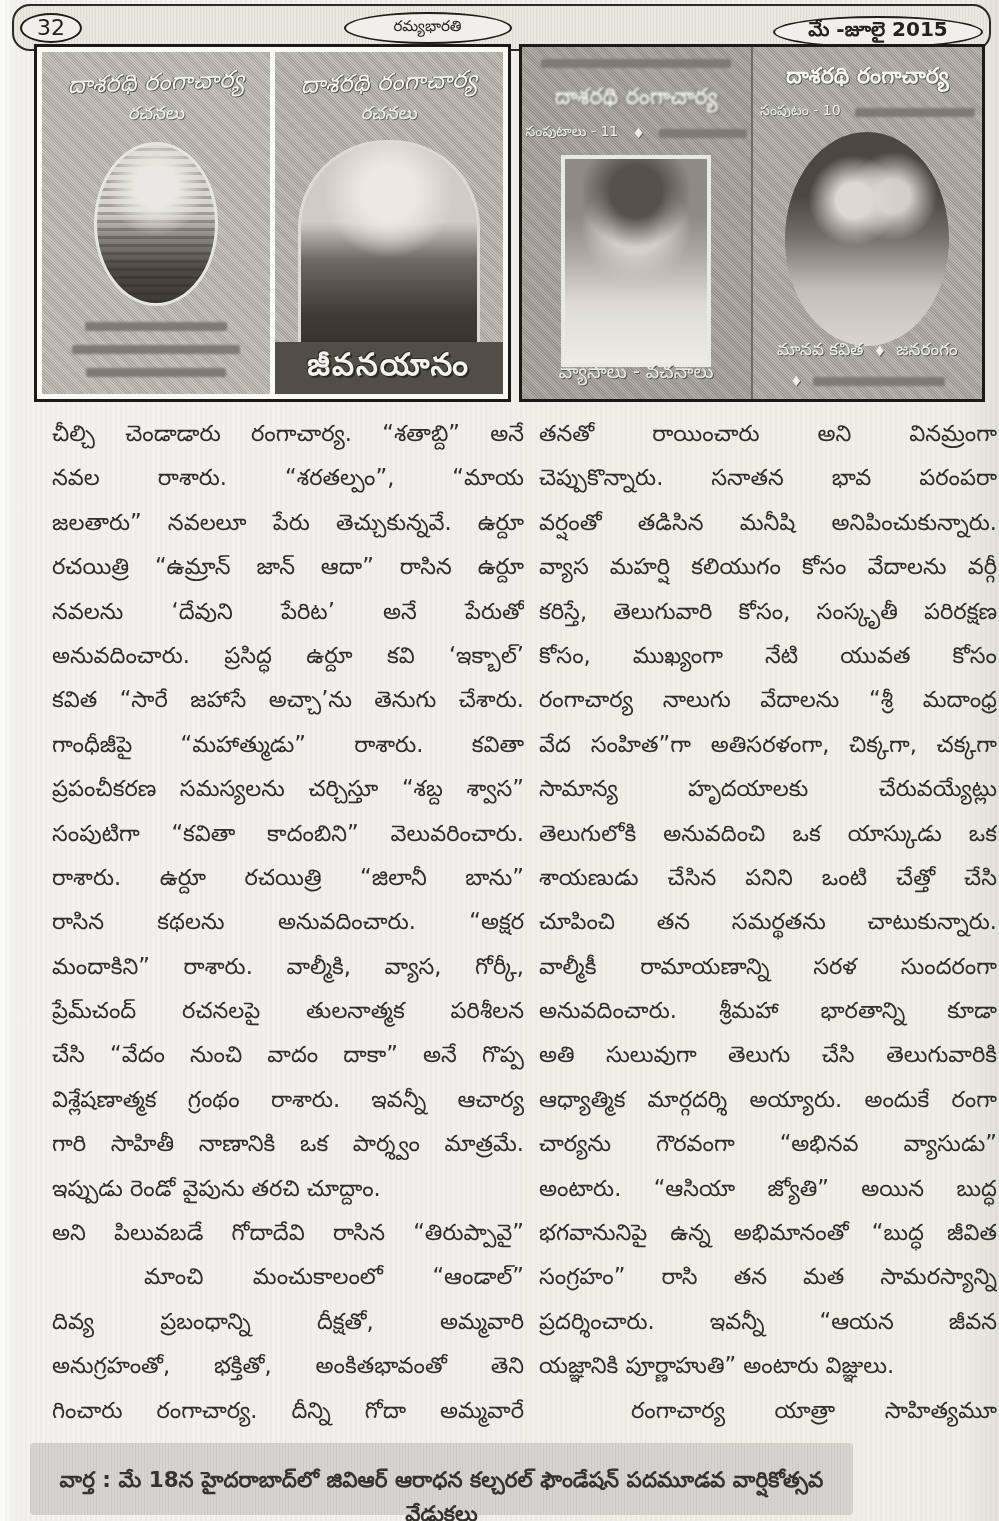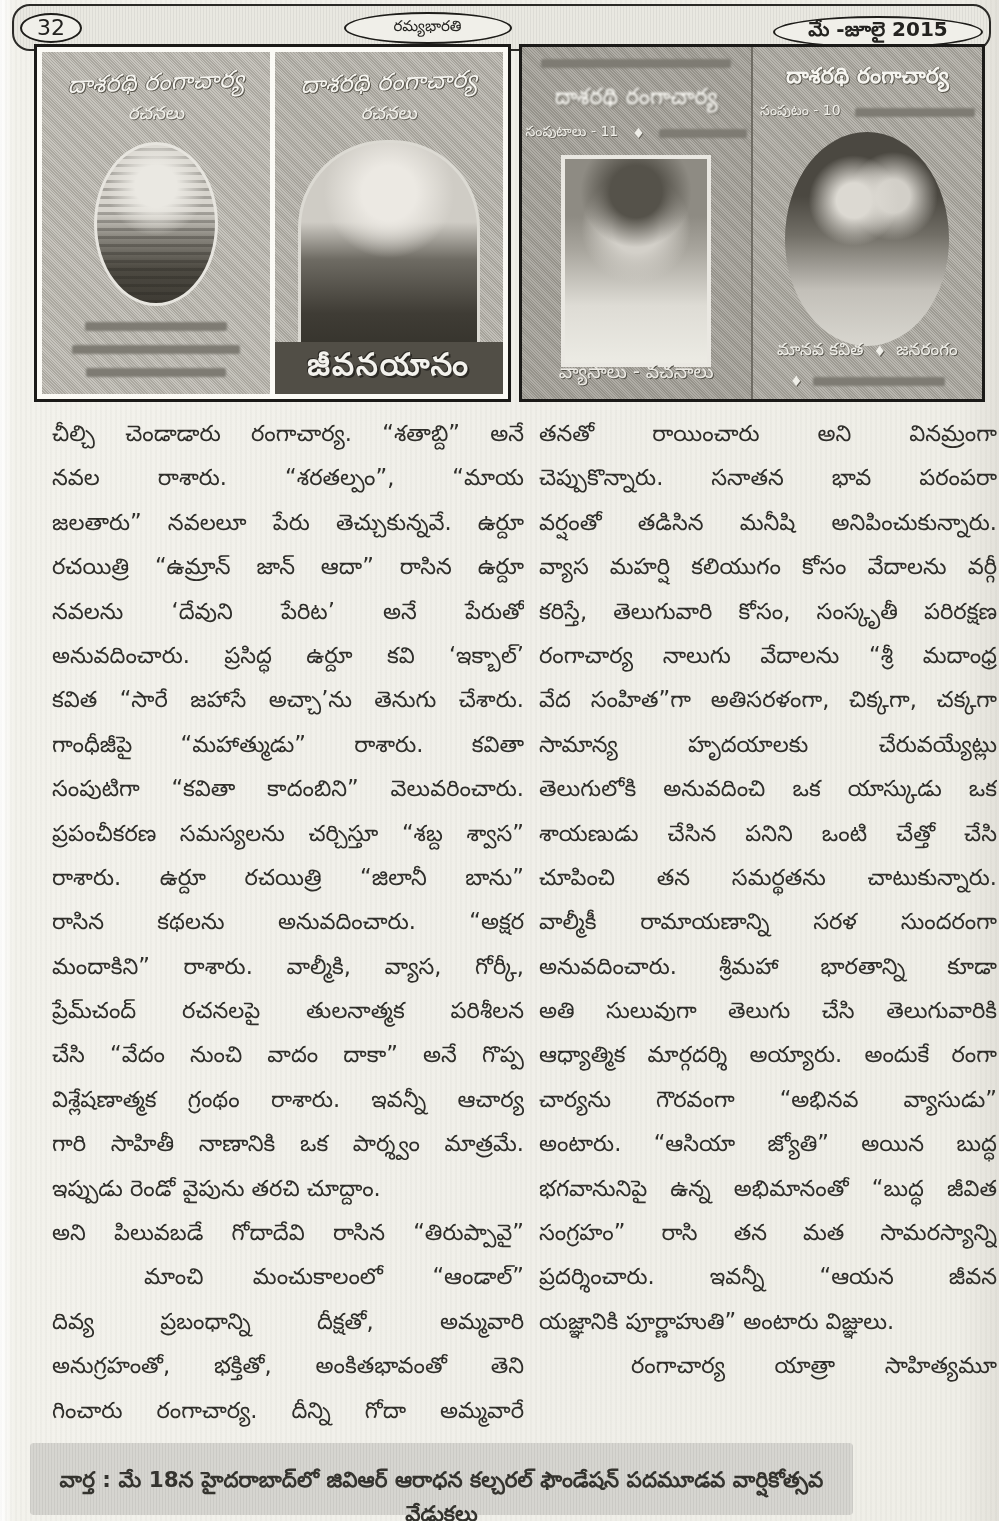--- a/index.html
+++ b/index.html
@@ -166,42 +166,43 @@
   <div class="article">
     <div class="col" id="left-col">
         <div class="line">చీల్చి చెండాడారు రంగాచార్య. “శతాబ్ది” అనే</div>
         <div class="line">నవల రాశారు. “శరతల్పం”, “మాయ</div>
         <div class="line">జలతారు” నవలలూ పేరు తెచ్చుకున్నవే. ఉర్దూ</div>
         <div class="line">రచయిత్రి “ఉమ్రాన్ జాన్ ఆదా” రాసిన ఉర్దూ</div>
         <div class="line">నవలను ‘దేవుని పేరిట’ అనే పేరుతో</div>
         <div class="line">అనువదించారు. ప్రసిద్ధ ఉర్దూ కవి ‘ఇక్బాల్’</div>
         <div class="line">కవిత “సారే జహాసే అచ్చా’ను తెనుగు చేశారు.</div>
         <div class="line">గాంధీజీపై “మహాత్ముడు” రాశారు. కవితా</div>
+        <div class="line">ప్రపంచీకరణ సమస్యలను చర్చిస్తూ “శబ్ద శ్వాస”</div>
         <div class="line">సంపుటిగా “కవితా కాదంబిని” వెలువరించారు.</div>
-        <div class="line">ప్రపంచీకరణ సమస్యలను చర్చిస్తూ “శబ్ద శ్వాస”</div>
         <div class="line">రాశారు. ఉర్దూ రచయిత్రి “జిలానీ బాను”</div>
         <div class="line">రాసిన కథలను అనువదించారు. “అక్షర</div>
         <div class="line">మందాకిని” రాశారు. వాల్మీకి, వ్యాస, గోర్కీ,</div>
         <div class="line">ప్రేమ్‌చంద్ రచనలపై తులనాత్మక పరిశీలన</div>
         <div class="line">చేసి “వేదం నుంచి వాదం దాకా” అనే గొప్ప</div>
         <div class="line">విశ్లేషణాత్మక గ్రంథం రాశారు. ఇవన్నీ ఆచార్య</div>
         <div class="line">గారి సాహితీ నాణానికి ఒక పార్శ్వం మాత్రమే.</div>
         <div class="line end">ఇప్పుడు రెండో వైపును తరచి చూద్దాం.</div>
         <div class="line">అని పిలువబడే గోదాదేవి రాసిన “తిరుప్పావై”</div>
         <div class="line indent">మాంచి మంచుకాలంలో “ఆండాల్”</div>
         <div class="line">దివ్య ప్రబంధాన్ని దీక్షతో, అమ్మవారి</div>
         <div class="line">అనుగ్రహంతో, భక్తితో, అంకితభావంతో తెని</div>
         <div class="line">గించారు రంగాచార్య. దీన్ని గోదా అమ్మవారే</div>
       </div>
     <div class="col" id="right-col">
         <div class="line">తనతో రాయించారు అని వినమ్రంగా</div>
         <div class="line">చెప్పుకొన్నారు. సనాతన భావ పరంపరా</div>
         <div class="line">వర్షంతో తడిసిన మనీషి అనిపించుకున్నారు.</div>
         <div class="line">వ్యాస మహర్షి కలియుగం కోసం వేదాలను వర్గీ</div>
         <div class="line">కరిస్తే, తెలుగువారి కోసం, సంస్కృతీ పరిరక్షణ</div>
+        <div class="line">కోసం, ముఖ్యంగా నేటి యువత కోసం</div>
         <div class="line">రంగాచార్య నాలుగు వేదాలను “శ్రీ మదాంధ్ర</div>
         <div class="line">వేద సంహిత”గా అతిసరళంగా, చిక్కగా, చక్కగా</div>
         <div class="line">సామాన్య హృదయాలకు చేరువయ్యేట్లు</div>
         <div class="line">తెలుగులోకి అనువదించి ఒక యాస్కుడు ఒక</div>
         <div class="line">శాయణుడు చేసిన పనిని ఒంటి చేత్తో చేసి</div>
         <div class="line">చూపించి తన సమర్థతను చాటుకున్నారు.</div>
         <div class="line">వాల్మీకీ రామాయణాన్ని సరళ సుందరంగా</div>
         <div class="line">అనువదించారు. శ్రీమహా భారతాన్ని కూడా</div>
         <div class="line">అతి సులువుగా తెలుగు చేసి తెలుగువారికి</div>
         <div class="line">ఆధ్యాత్మిక మార్గదర్శి అయ్యారు. అందుకే రంగా</div>

